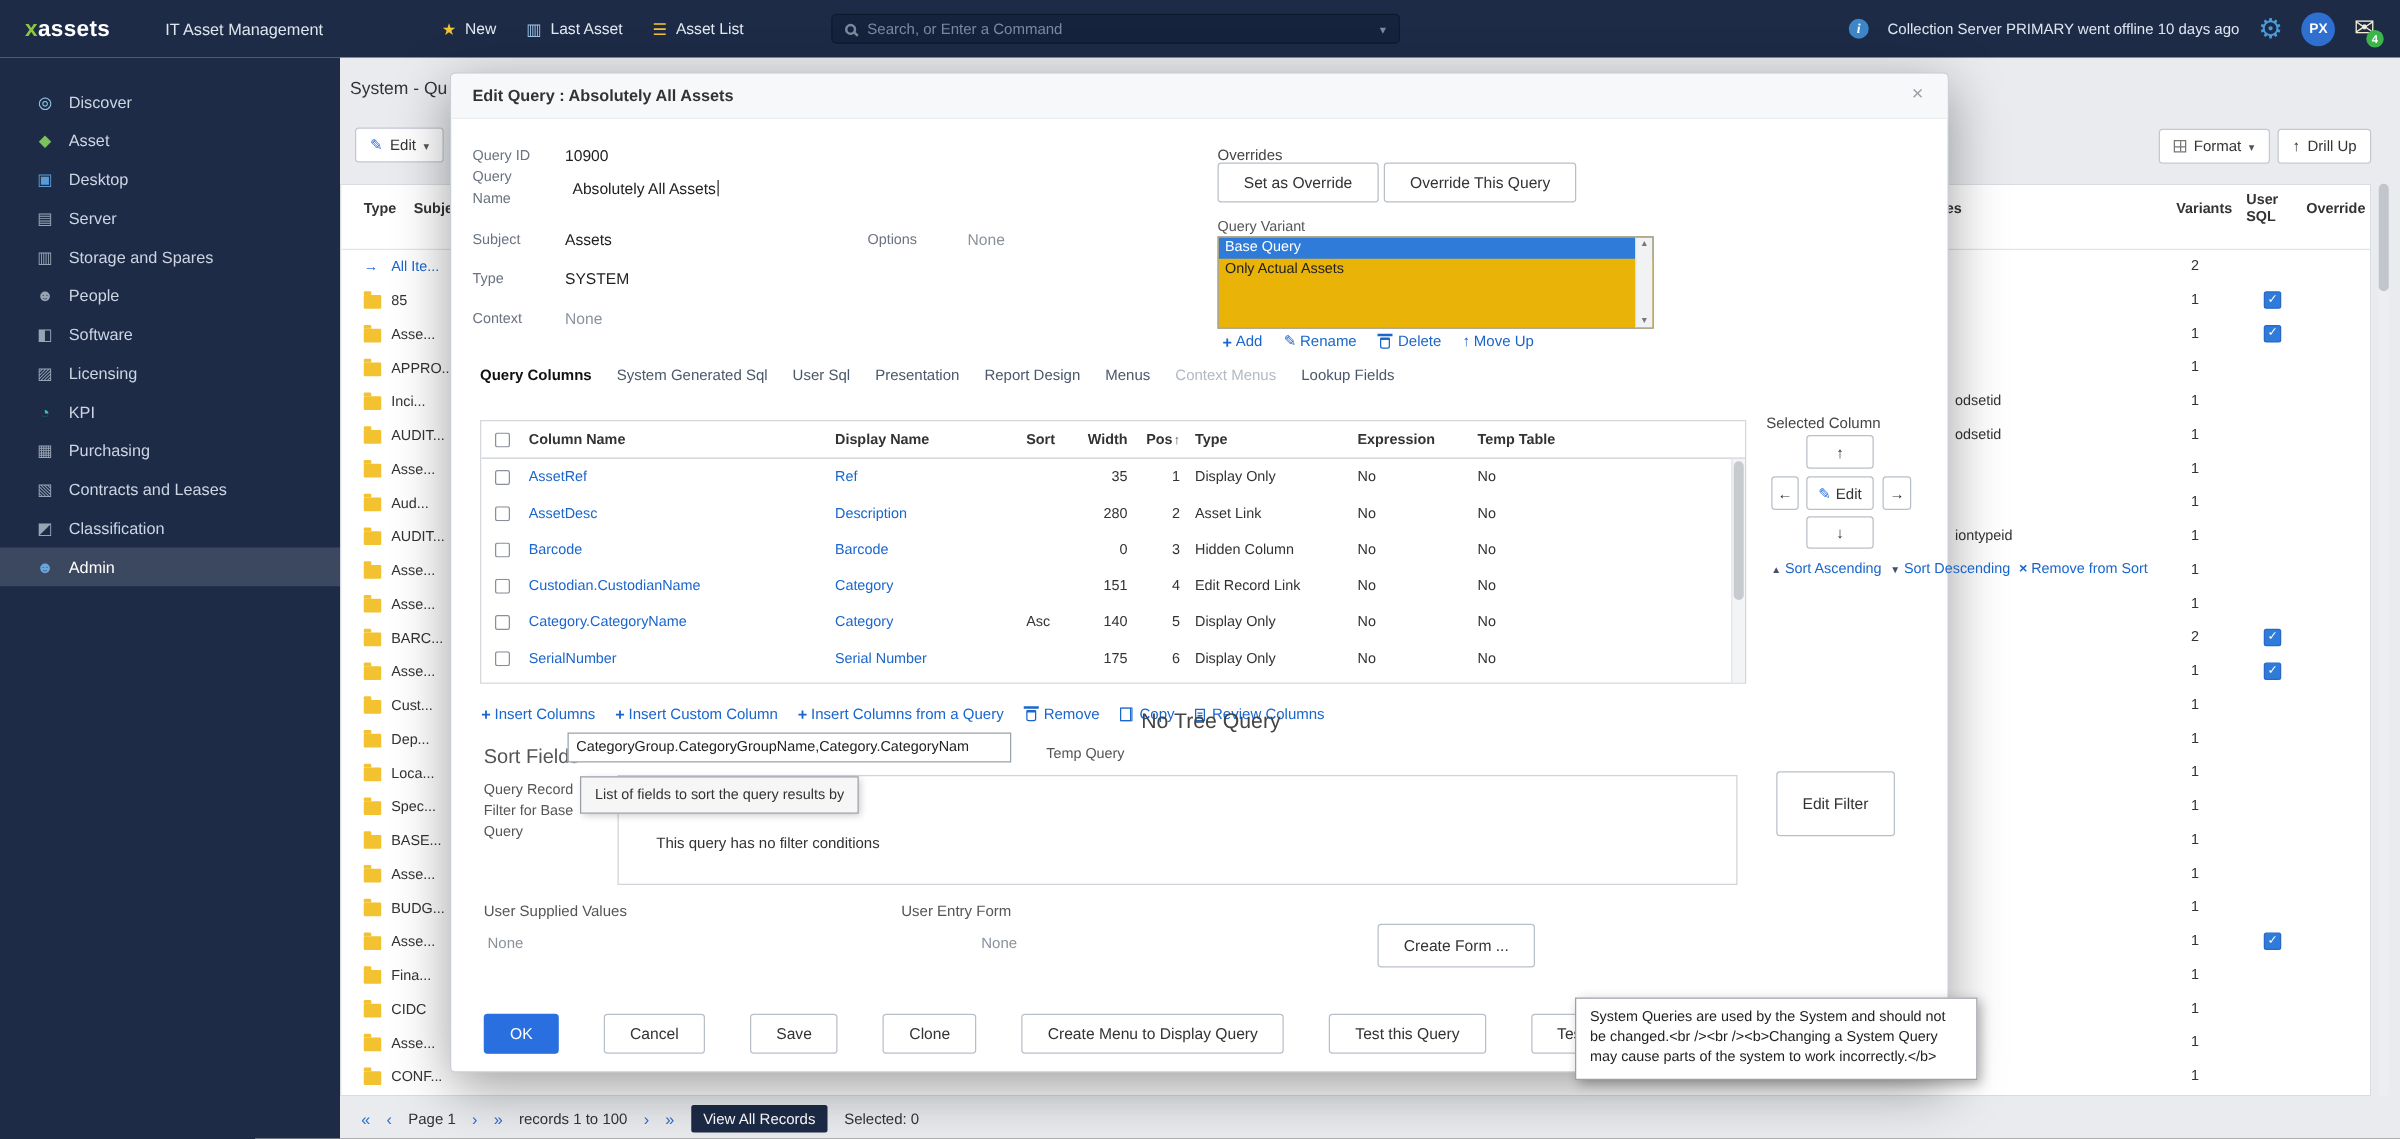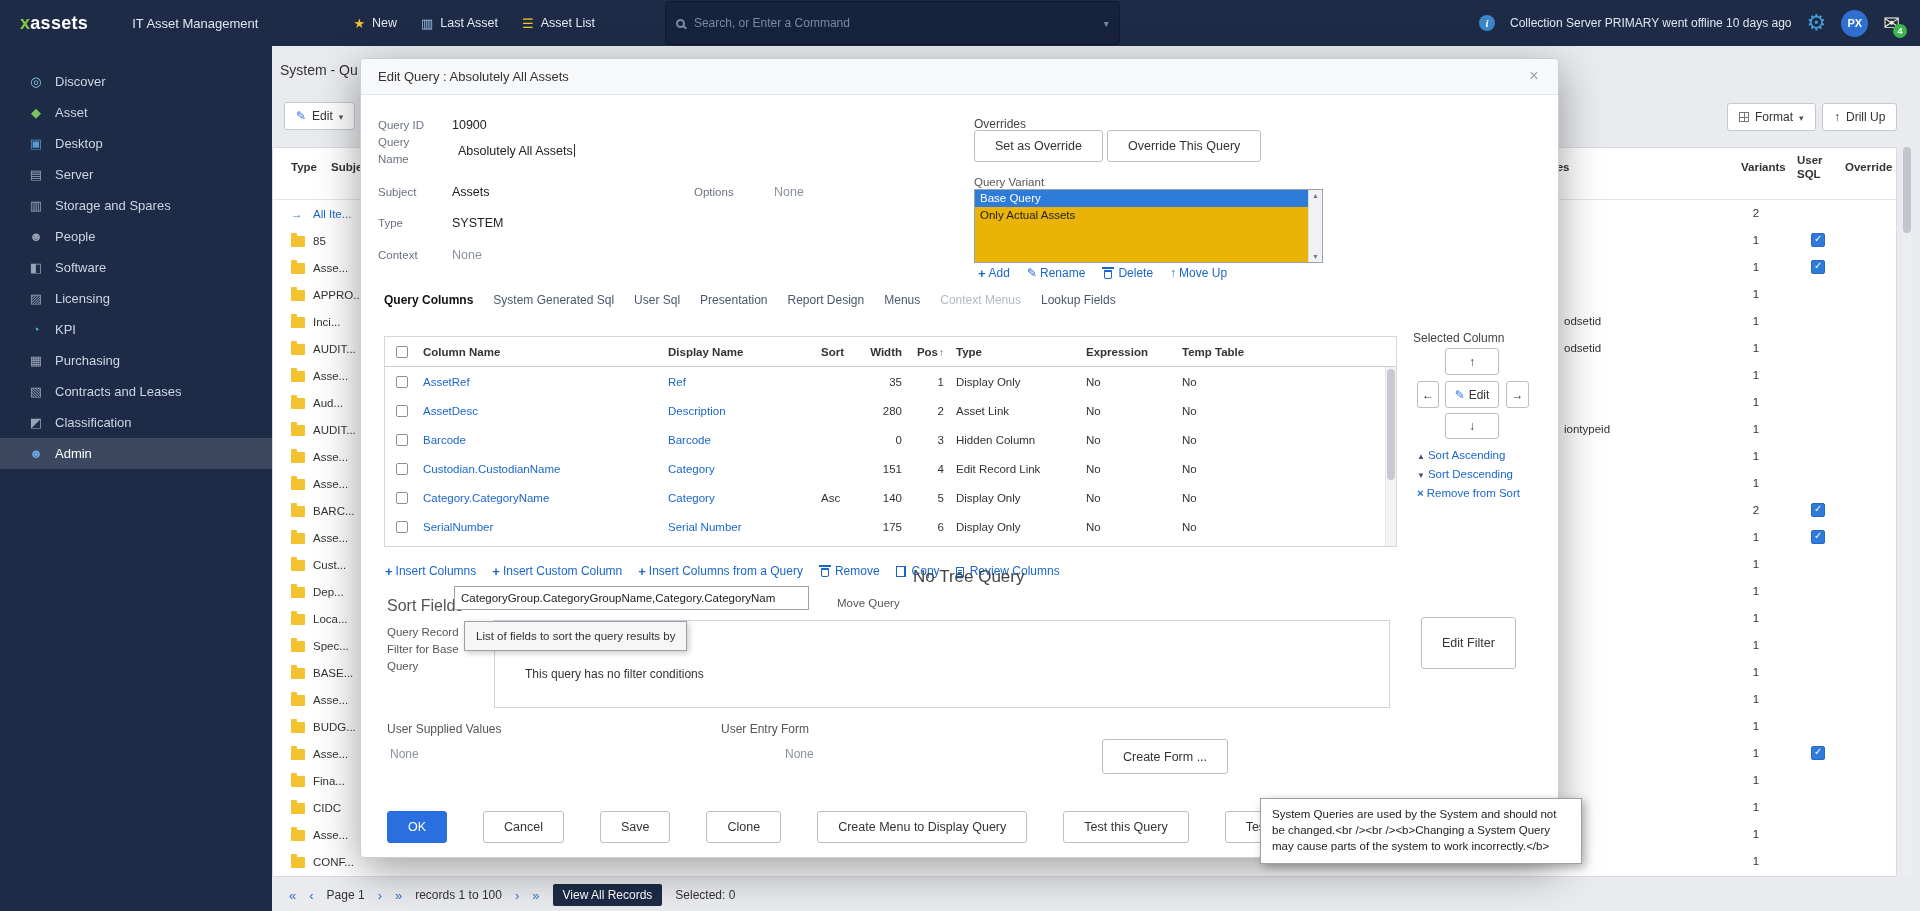--- a/index.html
+++ b/index.html
@@ -8,21 +8,21 @@
   .screen{position:relative;width:1920px;height:911px;overflow:hidden;background:#e9ebee;color:#222;font-size:12px}
 
   
   .topbar{position:absolute;left:0;top:0;right:0;height:46px;background:#1d2b47;display:flex;align-items:center;padding:0 20px;color:#e8ecf2;z-index:3}
   .logo{font-size:18px;font-weight:bold;letter-spacing:.3px;color:#fff}
   .logo .lx{color:#8dc63f}
   .app-title{margin-left:44px;font-size:13px;color:#dfe5ee}
   .nav-group{display:flex;gap:24px;margin-left:95px}
   .nav-btn{display:flex;align-items:center;gap:7px;font-size:12.5px;color:#e4e9f1;cursor:pointer;white-space:nowrap}
   .nav-ico{font-size:13px;line-height:1}
-  .searchbox{margin-left:70px;width:455px;height:44px;background:#16233c;border:1px solid #0f1a2f;border-radius:4px;display:flex;align-items:center;gap:9px;padding:0 10px;color:#7d89a0;cursor:text}
+  .searchbox{margin-left:70px;width:455px;height:24px;background:#16233c;border:1px solid #0f1a2f;border-radius:4px;display:flex;align-items:center;gap:9px;padding:0 10px;color:#7d89a0;cursor:text}
   .mag{width:9px;height:9px;border:2px solid #7c8aa0;border-radius:50%;position:relative;flex:none}
   .mag::after{content:"";position:absolute;width:5px;height:2px;background:#7c8aa0;transform:rotate(45deg);right:-4px;bottom:-2px}
   .searchbox .chev{margin-left:auto}
   .chev::before{content:"▾";font-size:10px}
   .top-right{margin-left:auto;display:flex;align-items:center;gap:15px}
   .info-ico{width:16px;height:16px;border-radius:50%;background:#3d87c9;color:#fff;display:flex;align-items:center;justify-content:center;flex:none;cursor:pointer}
   .info-ico::before{content:"i";font-family:"Liberation Serif",serif;font-style:italic;font-weight:bold;font-size:11px}
   .notif{font-size:12px;color:#dfe6ef;white-space:nowrap}
   .gear{font-size:22px;color:#4a9bd8;cursor:pointer;line-height:1}
   .gear::before{content:"⚙"}
@@ -80,21 +80,21 @@
   .pagebar{position:absolute;left:0;right:0;top:831px;height:36px;display:flex;align-items:center;gap:13px;padding-left:17px;font-size:12px;color:#333}
   .pg-ico{color:#2e6fd0;font-size:13px;cursor:pointer;line-height:1}
   .pg-first::before{content:"«"}.pg-prev::before{content:"‹"}.pg-next::before{content:"›"}.pg-last::before{content:"»"}
   .chip{background:#1d2b47;color:#fff;padding:4px 10px;border-radius:2px;font-size:12px;cursor:pointer}
   .page-scroll{position:absolute;right:9px;top:101px;height:730px;width:8px;background:#eceef0;border-radius:4px}
   .page-scroll .thumb{position:absolute;top:0;left:0;width:8px;height:86px;background:#c2c6cc;border-radius:4px}
 
   
   .modal{position:absolute;left:360px;top:58px;width:1199px;height:800px;background:#fff;border:1px solid #c9ced6;border-radius:4px;box-shadow:0 12px 44px rgba(0,0,0,.38);z-index:10}
   .m-head{position:absolute;left:0;top:0;right:0;height:36px;background:#f7f8fa;border-bottom:1px solid #e2e5e9;border-radius:4px 4px 0 0}
-  .m-title{position:absolute;left:17px;top:10px;font-size:13px;font-weight:normal;color:#333}
+  .m-title{position:absolute;left:17px;top:10px;font-size:13px;font-weight:bold;color:#333}
   .m-close{position:absolute;right:14px;top:8px;width:20px;text-align:center;color:#9aa0a8;font-size:16px;cursor:pointer}
   .m-close::before{content:"×"}
   .m-lbl{position:absolute;font-size:11.5px;color:#6a7380;white-space:nowrap}
   .m-val{position:absolute;font-size:12.5px;color:#222;white-space:nowrap}
   .m-val.muted{color:#8a929c}
   .f-qid-l{left:17px;top:60px}   .f-qid-v{left:91px;top:59px}
   .f-qname-l{left:17px;top:75px;width:46px;line-height:17px;white-space:normal}
   .f-qname-v{left:97px;top:85px}
   .caret-line{display:inline-block;width:1px;height:13px;background:#333;margin-left:1px;vertical-align:-2px}
   .f-subj-l{left:17px;top:127px} .f-subj-v{left:91px;top:126px}
@@ -155,21 +155,21 @@
   .qt-actions{position:absolute;left:24px;top:505px;display:flex;gap:16px}
 
   .sel-label{position:absolute;left:1052px;top:272px;font-size:12px;color:#444}
   .mv{position:absolute;border:1px solid #b9bfc7;background:#fff;border-radius:3px;display:flex;align-items:center;justify-content:center;font-size:12px;color:#333;gap:4px;cursor:pointer;font-family:inherit}
   .mv-up{left:1084px;top:289px;width:54px;height:27px}
   .mv-left{left:1056px;top:322px;width:22px;height:27px}
   .mv-edit{left:1084px;top:322px;width:54px;height:27px}
   .mv-right{left:1145px;top:322px;width:23px;height:27px}
   .mv-down{left:1084px;top:354px;width:54px;height:26px}
   .g-up::before{content:"↑"} .g-down::before{content:"↓"} .g-left::before{content:"←"} .g-right::before{content:"→"}
-  .sort-links{position:absolute;left:1056px;top:390px;display:flex;flex-direction:column;gap:7px;font-size:11.5px}
+  .sort-links{position:absolute;left:1056px;top:390px;display:flex;gap:7px;font-size:11.5px}
   .slnk{color:#1a66cc;display:flex;align-items:center;gap:3px;cursor:pointer;white-space:nowrap}
   .tri-up::before{content:"▲";font-size:8px;color:#44506b}
   .tri-down::before{content:"▼";font-size:8px;color:#44506b}
   .x-pre::before{content:"×";font-weight:bold}
 
   .sf-label{position:absolute;left:26px;top:538px;font-size:16px;color:#555}
   .sf-input{position:absolute;left:93px;top:527px;width:355px;height:24px;border:1px solid #9aa2ac;background:#fff;font-size:11.5px;line-height:22px;padding:0 6px;white-space:nowrap;overflow:hidden;color:#222;cursor:text}
   .tq-label{position:absolute;left:476px;top:538px;font-size:11.5px;color:#555}
   .tq-value{position:absolute;left:552px;top:508px;font-size:17px;color:#444}
   .flt-label{position:absolute;left:26px;top:565px;width:86px;font-size:11.5px;color:#555;line-height:17px}
@@ -887,21 +887,21 @@
           <span>Sort Descending</span>
         </span>
       <span class="slnk">
           <span class="x-pre"></span>
           <span>Remove from Sort</span>
         </span>
     </div>
 
     <span class="sf-label">Sort Fields</span>
     <div class="sf-input">CategoryGroup.CategoryGroupName,Category.CategoryNam</div>
-    <span class="tq-label">Move Query</span>
+    <span class="tq-label">Temp Query</span>
     <span class="tq-value">No Tree Query</span>
 
     <div class="flt-label">Query Record Filter for Base Query</div>
     <div class="flt-box">
       <span class="flt-empty">This query has no filter conditions</span>
     </div>
     <button class="btn btn-edit-filter">Edit Filter</button>
     <div class="tip-sort">List of fields to sort the query results by</div>
 
     <span class="usv-label">User Supplied Values</span>

